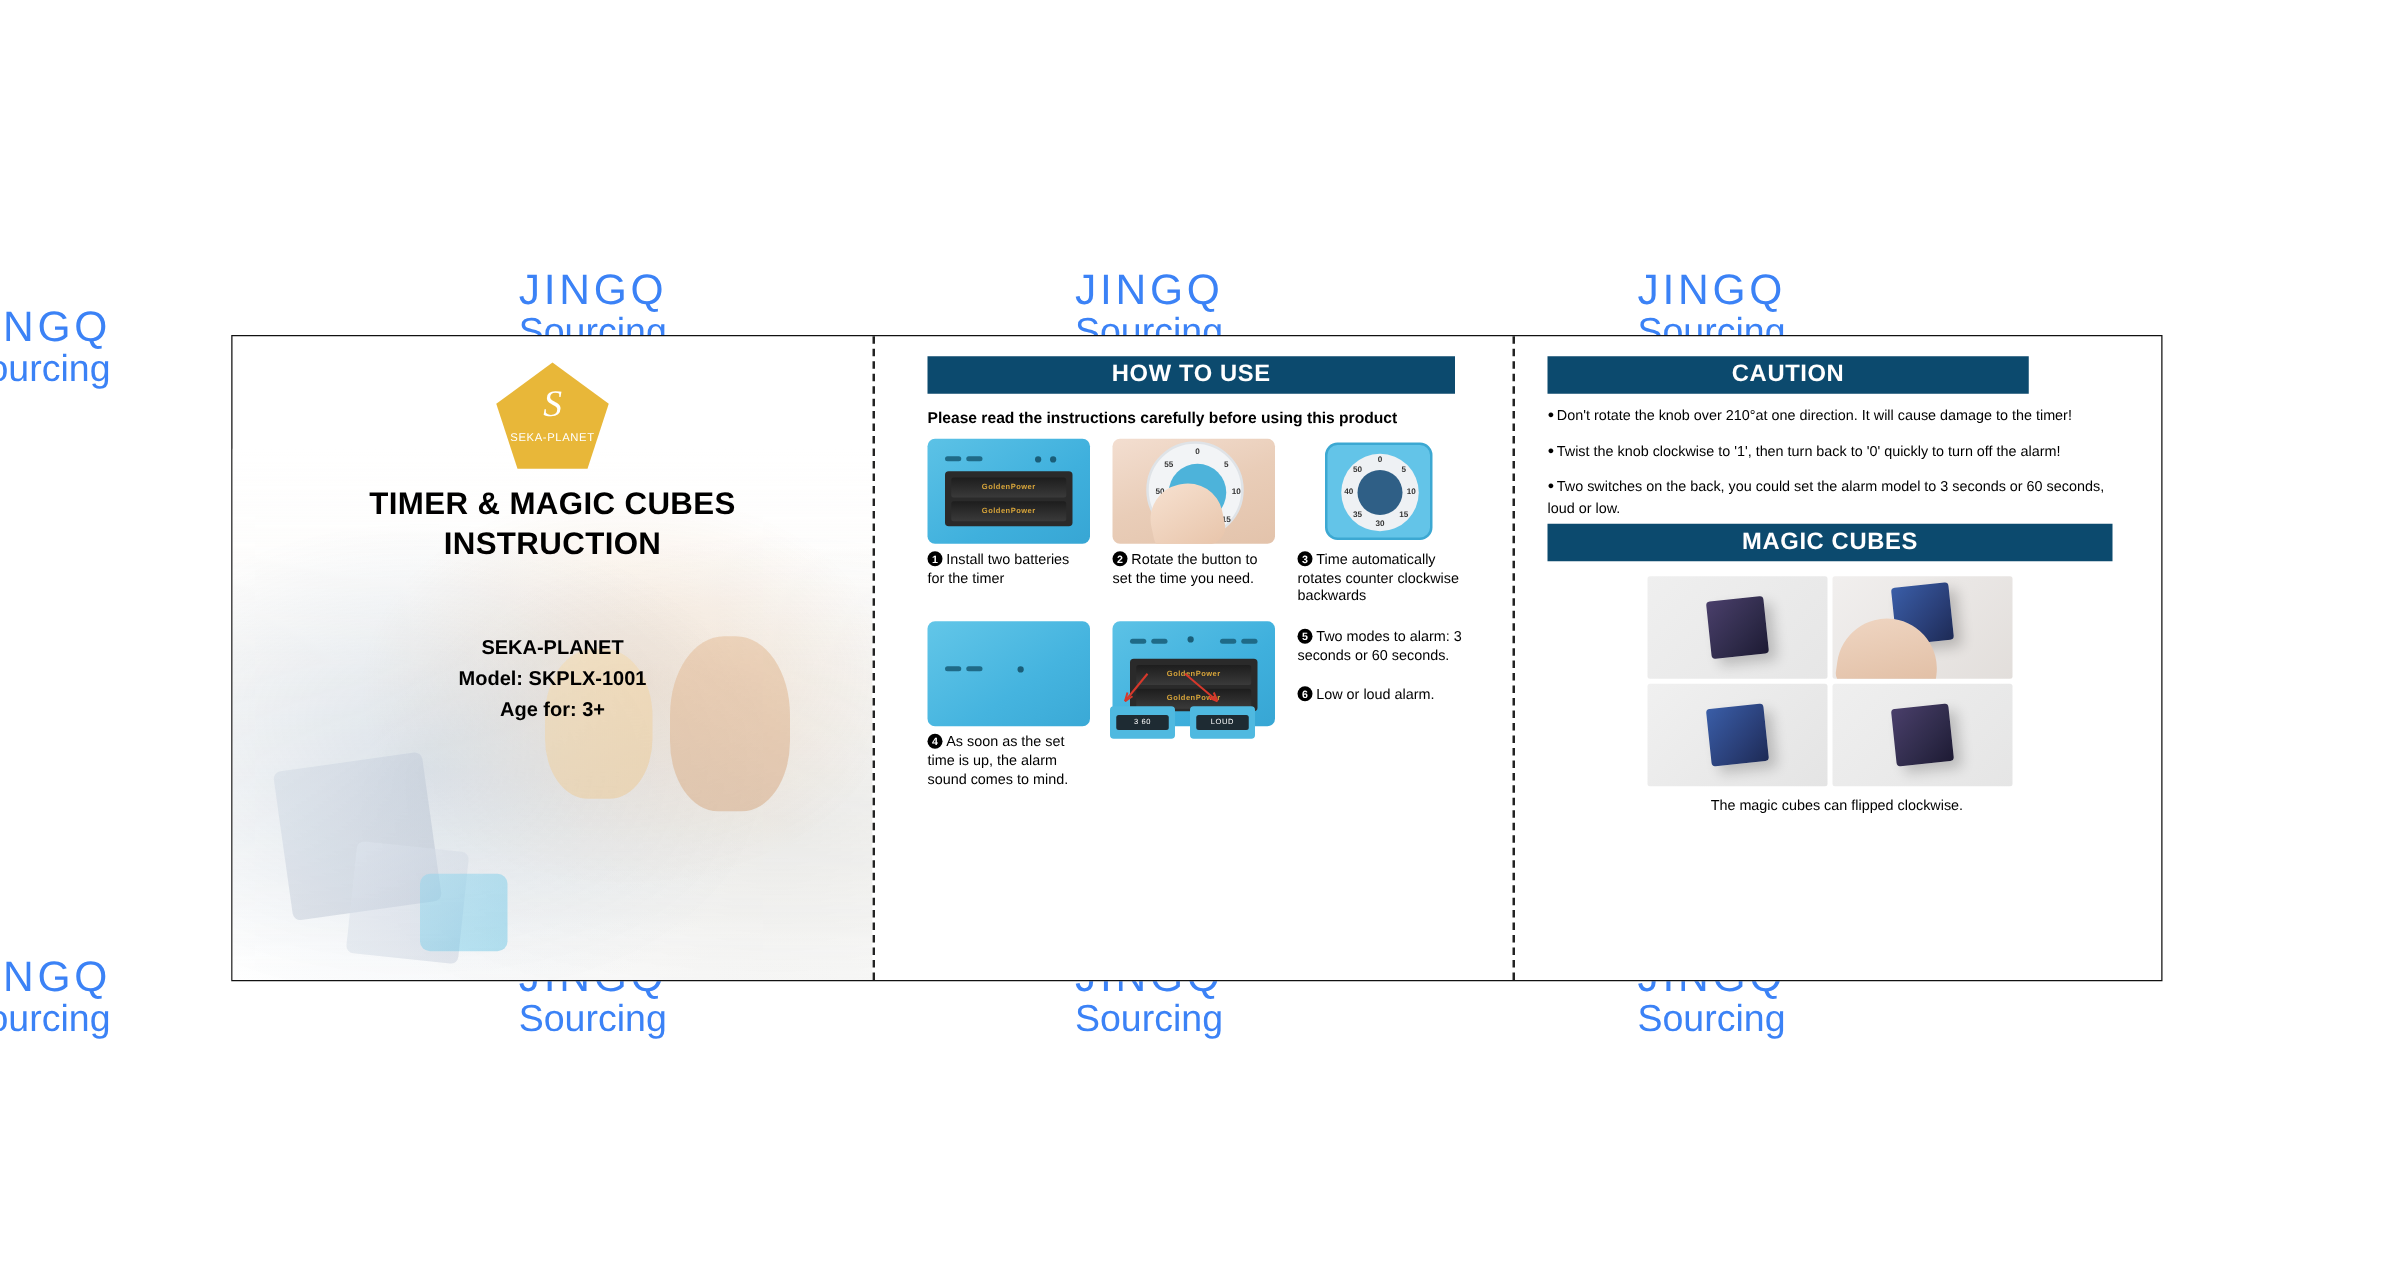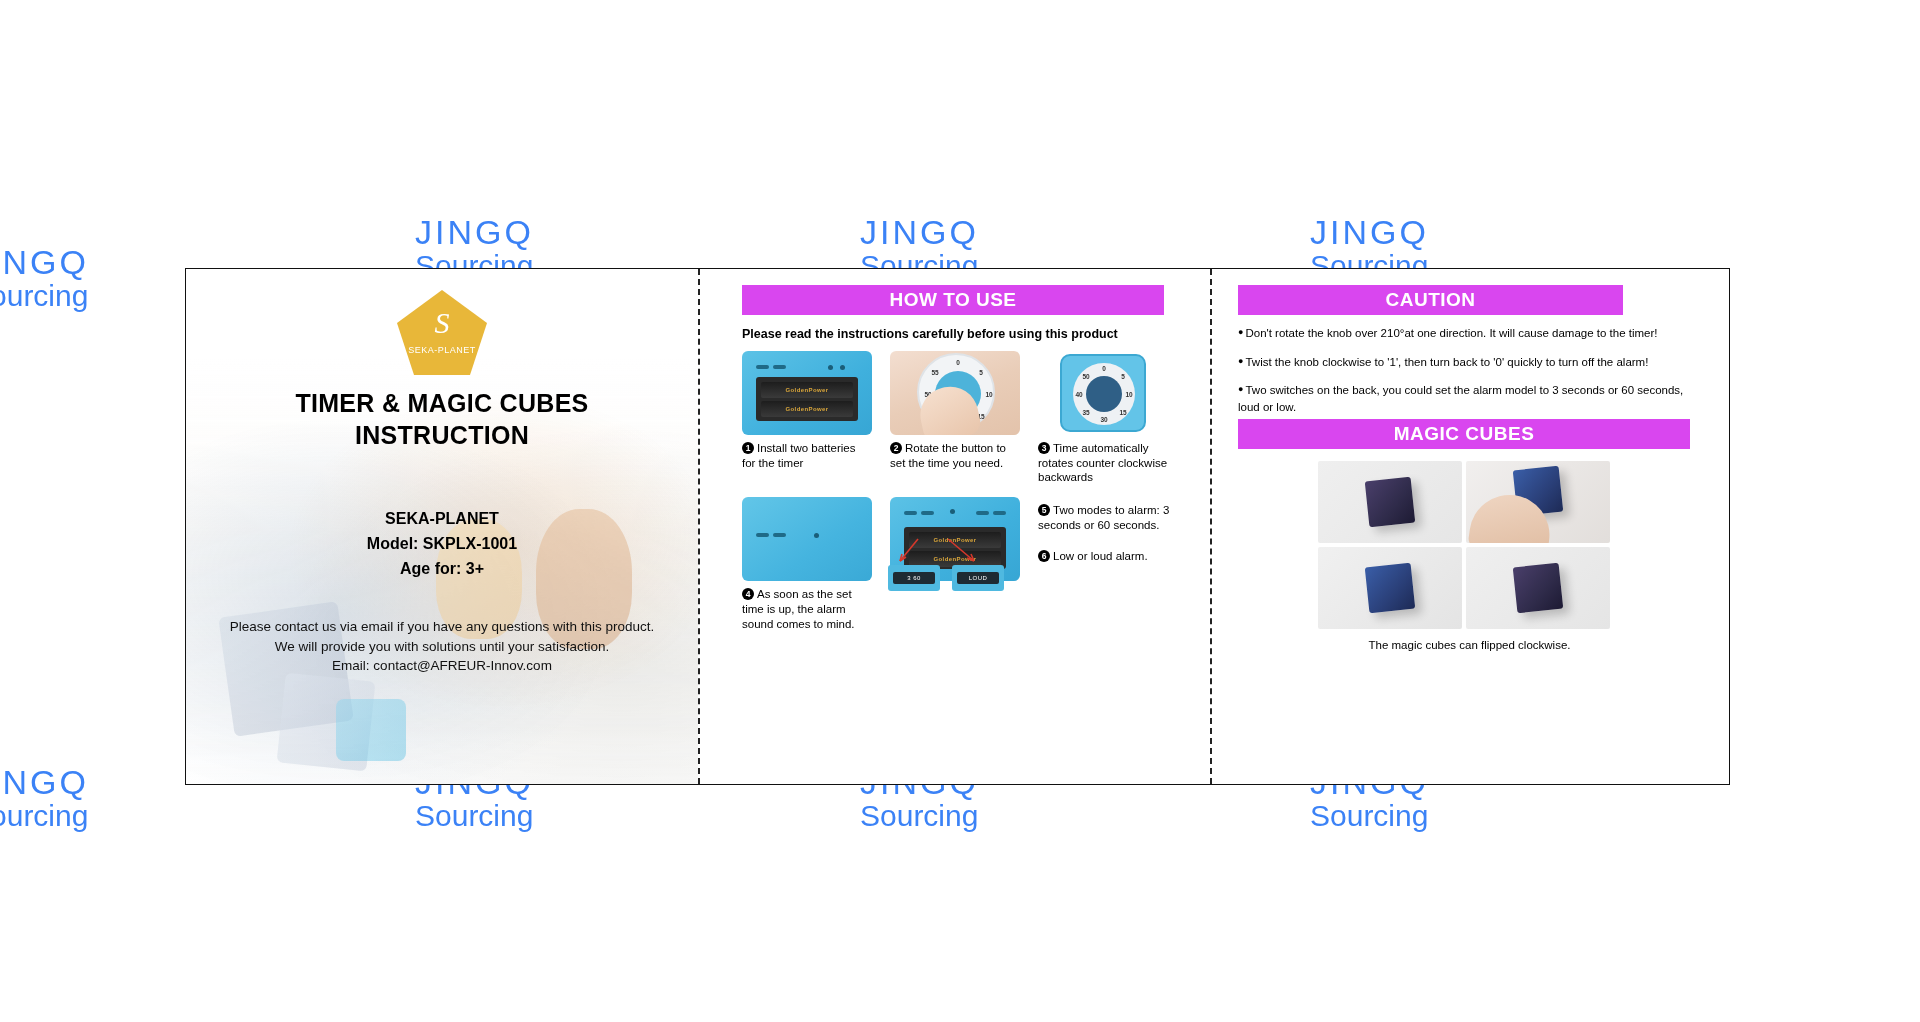--- a/index.html
+++ b/index.html
@@ -132,21 +132,21 @@
     text-align: center;
   }
   .contact-block div {
     font-size: 13.5px;
     color: #111;
     line-height: 1.45;
   }
 
   
   .bar {
-    background: #d946ef;
+    background: #0c4a6e;
     color: #fff;
     text-align: center;
     font-weight: bold;
     letter-spacing: .5px;
   }
   .bar-how {
     position: absolute;
     left: 44px; top: 16px;
     width: 422px; height: 30px;
     line-height: 30px;
@@ -489,25 +489,20 @@
           <div class="t1">TIMER &amp; MAGIC CUBES</div>
           <div class="t1">INSTRUCTION</div>
         </div>
 
         <div class="model-block">
           <div>SEKA-PLANET</div>
           <div>Model: SKPLX-1001</div>
           <div>Age for: 3+</div>
         </div>
 
-        <div class="contact-block">
-          <div>Please contact us via email if you have any questions with this product.</div>
-          <div>We will provide you with solutions until your satisfaction.</div>
-          <div>Email: contact@AFREUR-Innov.com</div>
-        </div>
       </div>
     </div>
 
     <div class="panel panel-mid">
       <div class="bar bar-how">HOW TO USE</div>
       <div class="sub-note">Please read the instructions carefully before using this product</div>
 
       <div class="steps">
 
         <div class="step-row">

